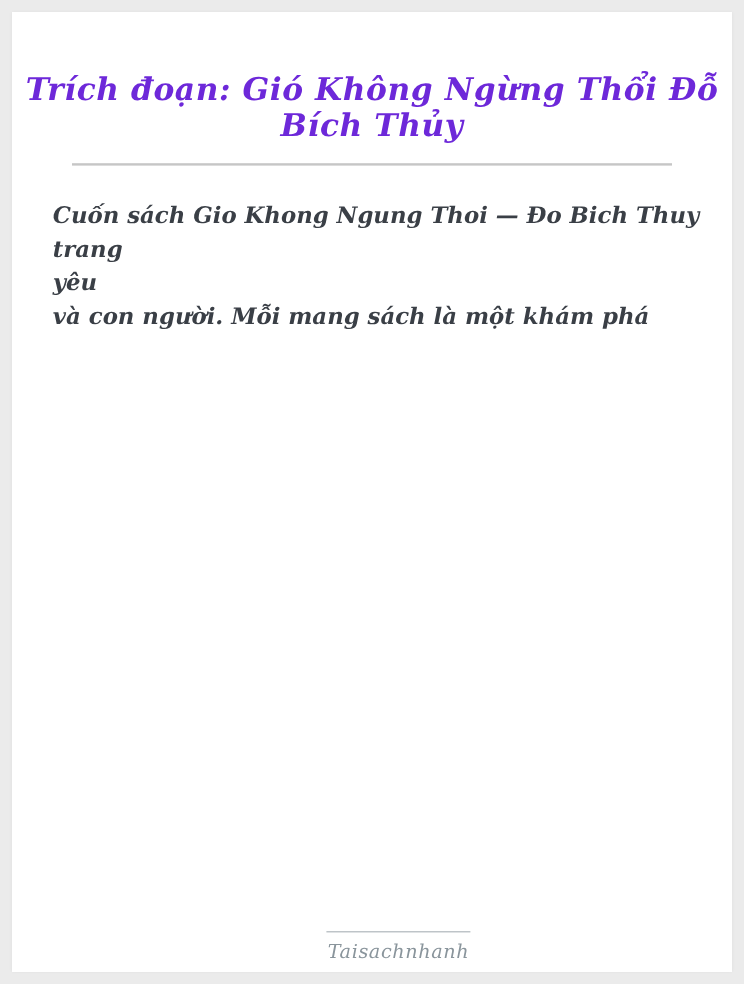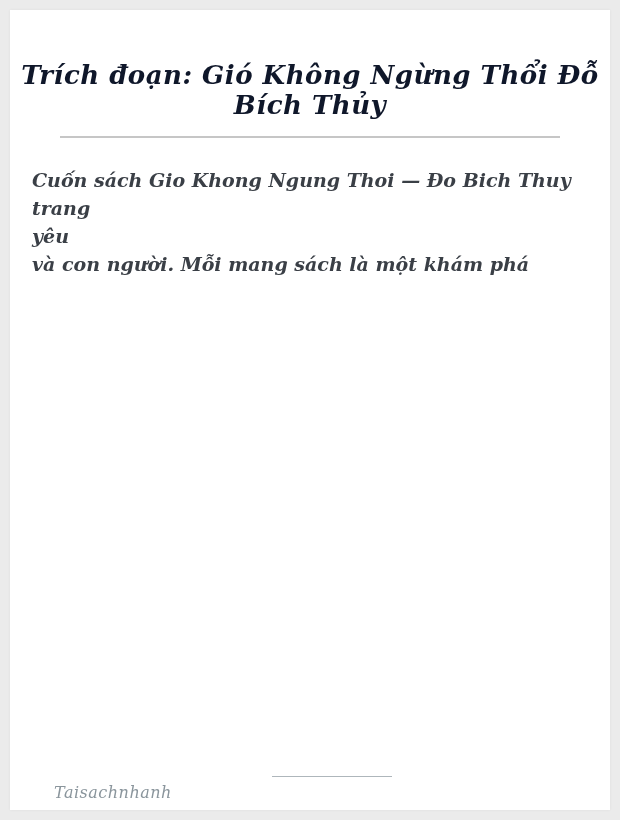--- a/index.html
+++ b/index.html
@@ -27,52 +27,53 @@
     box-shadow: 0 0 3px rgba(0,0,0,0.06);
   }
 
   .title {
     margin-top: 50px;
     text-align: center;
     font-family: "DejaVu Serif", serif;
     font-style: italic;
     font-weight: bold;
     font-size: 26px;
-    color: #0f172a;
+    color: #6d28d9;
     letter-spacing: 0.5px;
   }
 
   .title-divider {
     border: none;
     border-top: 2px solid #c6c6c6;
     width: 500px;
     margin: 16px auto 0 auto;
   }
 
   .body-text {
     margin-top: 28px;
-    padding-left: 22px;
+    padding-left: 34px;
     padding-right: 50px;
     font-family: "DejaVu Serif", serif;
     font-style: italic;
     font-weight: bold;
     font-size: 19px;
     color: #3a3f46;
   }
 
   .body-text .line {
     line-height: 28px;
     white-space: nowrap;
   }
 
   .footer {
     position: absolute;
     bottom: 8px;
     left: 0;
     width: 100%;
+    text-align: center;
     padding-left: 44px;
   }
 
   .footer-divider {
     border: none;
     border-top: 1px solid #aeb6bb;
     width: 120px;
     margin: 0 auto;
   }
 

